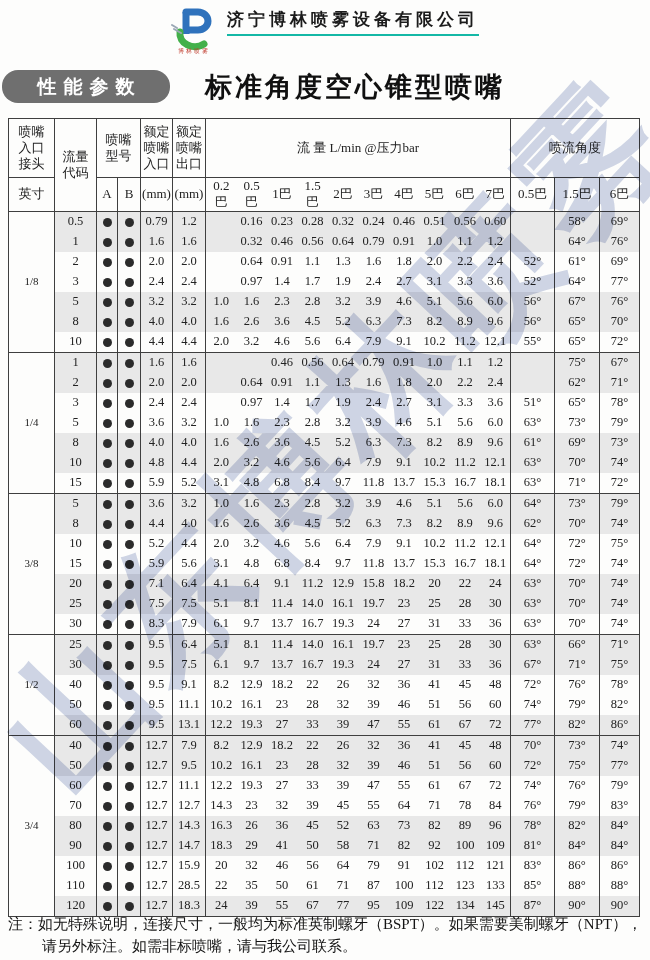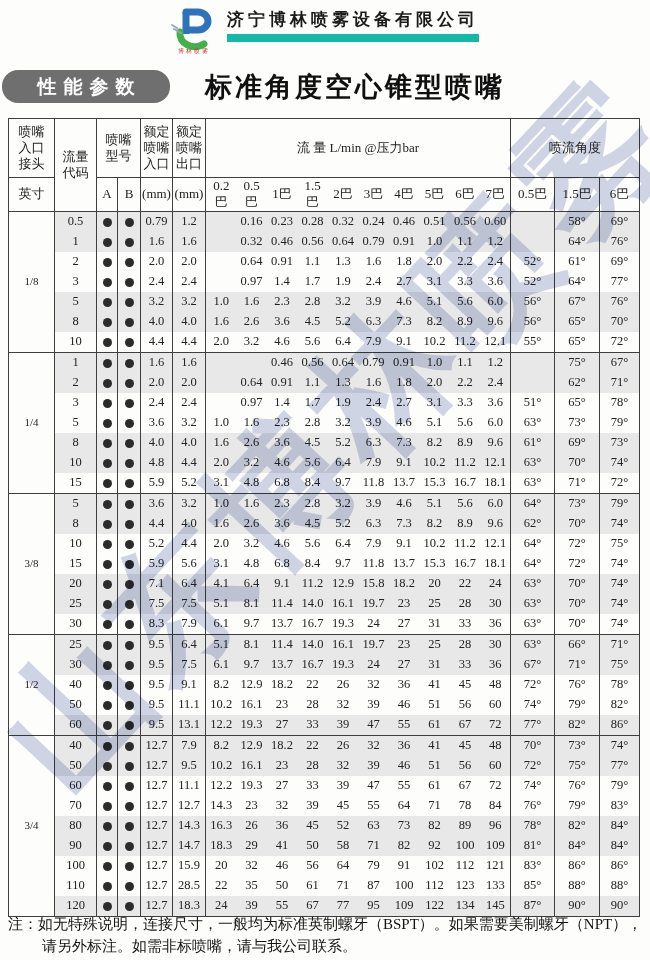--- a/index.html
+++ b/index.html
@@ -3,21 +3,21 @@
 <meta charset="utf-8">
 <style>
   html,body{margin:0;padding:0;}
   body{
     width:650px;height:960px;position:relative;background:#fdfdfc;
     font-family:"Liberation Serif",serif;color:#1e1e1e;overflow:hidden;
   }
   
   .company{position:absolute;top:8px;left:0;right:0;display:flex;justify-content:center;align-items:flex-start;gap:10px;}
   .company-text{text-align:left;}
-  .company-cn{font-size:17px;font-weight:bold;letter-spacing:4px;color:#1b1b1b;padding-bottom:3px;border-bottom:8px solid #14b8a6;white-space:nowrap;}
+  .company-cn{font-size:17px;font-weight:bold;letter-spacing:4px;color:#1b1b1b;padding-bottom:3px;border-bottom:2px solid #14b8a6;white-space:nowrap;}
   .company-en{font-size:13px;font-weight:bold;color:#1b1b1b;margin-top:3px;letter-spacing:0.2px;}
   .badge{position:absolute;left:2px;top:70px;width:168px;height:33px;background:#6f6f6f;border-radius:16px;
     display:flex;align-items:center;justify-content:center;color:#fff;font-family:"Liberation Sans",sans-serif;
     font-size:19px;font-weight:bold;letter-spacing:7px;text-indent:7px;}
   .doc-title{position:absolute;left:185px;top:69px;width:340px;text-align:center;
     font-size:27px;font-weight:bold;letter-spacing:3px;color:#101010;}
   
   table{position:absolute;left:8px;top:118px;width:547px;border-collapse:collapse;table-layout:fixed;
     border:1.4px solid #3f3f3f;background:transparent;}
   th,td{padding:0 1px;text-align:center;vertical-align:middle;font-weight:normal;color:#222;overflow:hidden;}

